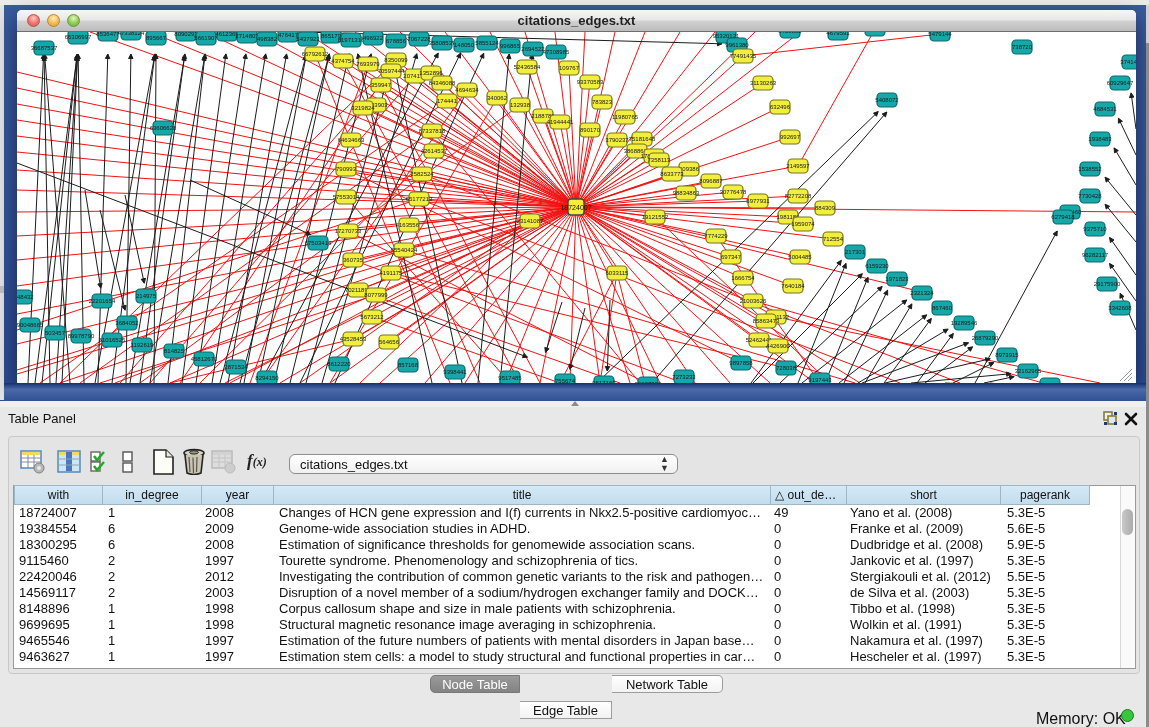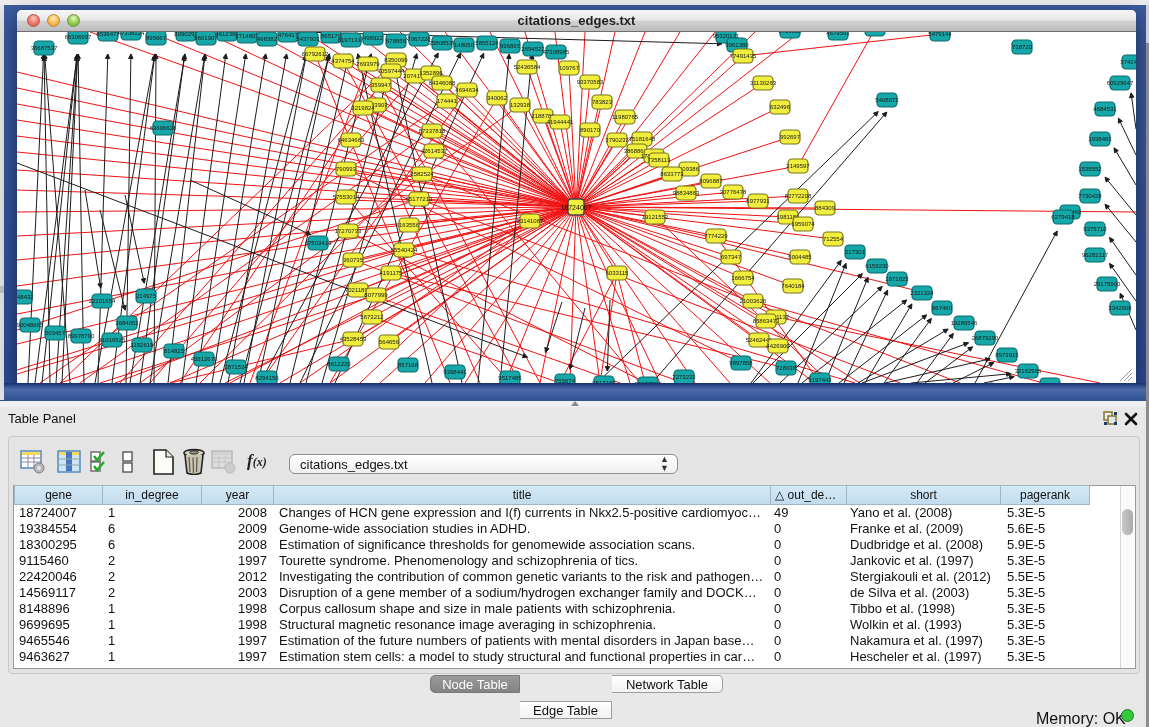--- a/index.html
+++ b/index.html
@@ -43,21 +43,21 @@
 
 #tbl { left:13px; top:485px; width:1123px; height:184px; background:#fff;
   border:1px solid #9a9a9a; overflow:hidden; }
 .th { position:absolute; top:485px; height:20px; background:linear-gradient(180deg,#d5e9f7,#c2dcee);
   border:1px solid #9fb6c6; border-left:none; font-size:12px; color:#111; text-align:center;
   line-height:19px; }
 .trow { position:absolute; left:14px; width:1105px; height:16px; font-size:13px; color:#111; }
 .trow .c { position:absolute; top:0; white-space:nowrap; overflow:hidden; line-height:16px; }
 .c0 { left:5px; width:85px; }
 .c1 { left:94px; width:95px; }
-.c2 { left:191px; width:70px;margin-left:33px; }
+.c2 { left:191px; width:70px; }
 .c3 { left:265px; width:489px; }
 .c4 { left:760px; width:70px; }
 .c5 { left:836px; width:150px; }
 .c6 { left:993px; width:90px; }
 
 #sbar { left:1120px; top:486px; width:15px; height:182px; background:#fafafa; border-left:1px solid #d8d8d8; }
 #sthumb { left:1122px; top:509px; width:11px; height:26px; background:linear-gradient(90deg,#c9c9c9,#ababab); border-radius:6px; }
 
 #segs { left:430px; top:675px; width:293px; height:30px; }
 .seg { position:absolute; top:0; height:18px; font-size:13px; line-height:17px; text-align:center;
@@ -786,21 +786,21 @@
  <line x1="1" y1="8" x2="21" y2="8" stroke="#aaa"></line>
     <line x1="1" y1="12" x2="21" y2="12" stroke="#aaa"></line>
  <line x1="8" y1="5" x2="8" y2="18" stroke="#aaa"></line>
     <line x1="14" y1="5" x2="14" y2="18" stroke="#aaa"></line>
  <circle cx="19" cy="18" r="5" fill="#bbb" stroke="#999"></circle>
 </svg>
 <div class="abs" style="left:247px;top:451px;font-size:17px;font-style:italic;font-weight:bold;color:#222;font-family:'Liberation Serif',serif">f<span style="font-size:12px">(x)</span></div>
 <div class="abs" id="combo">citations_edges.txt<span class="arr">▲<br>▼</span></div>
 
 <div class="abs" id="tbl"></div>
-<div class="th" style="left:14px;width:89px;border-left:1px solid #9fb6c6">gene</div>
+<div class="th" style="left:14px;width:89px;border-left:1px solid #9fb6c6">with</div>
 <div class="th" style="left:103px;width:99px">in_degree</div>
 <div class="th" style="left:202px;width:72px">year</div>
 <div class="th" style="left:274px;width:497px">title</div>
 <div class="th" style="left:771px;width:76px;text-align:left;padding-left:4px">△ out_de…</div>
 <div class="th" style="left:847px;width:154px">short</div>
 <div class="th" style="left:1001px;width:89px">pagerank</div>
 <div class="trow" style="top:505px">
 <span class="c c0">18724007</span>
     <span class="c c1">1</span>
     <span class="c c2">2008</span>
@@ -842,41 +842,41 @@
     <span class="c c2">2012</span>
     <span class="c c3">Investigating the contribution of common genetic variants to the risk and pathogen…</span>
     <span class="c c4">0</span>
     <span class="c c5">Stergiakouli et al. (2012)</span>
     <span class="c c6">5.5E-5</span>
   </div>
 <div class="trow" style="top:585px">
 <span class="c c0">14569117</span>
     <span class="c c1">2</span>
     <span class="c c2">2003</span>
-    <span class="c c3">Disruption of a gene member of a sodium/hydrogen exchanger family and DOCK…</span>
+    <span class="c c3">Disruption of a novel member of a sodium/hydrogen exchanger family and DOCK…</span>
     <span class="c c4">0</span>
     <span class="c c5">de Silva et al. (2003)</span>
     <span class="c c6">5.3E-5</span>
   </div>
 <div class="trow" style="top:601px">
 <span class="c c0">8148896</span>
     <span class="c c1">1</span>
     <span class="c c2">1998</span>
     <span class="c c3">Corpus callosum shape and size in male patients with schizophrenia.</span>
     <span class="c c4">0</span>
     <span class="c c5">Tibbo et al. (1998)</span>
     <span class="c c6">5.3E-5</span>
   </div>
 <div class="trow" style="top:617px">
 <span class="c c0">9699695</span>
     <span class="c c1">1</span>
     <span class="c c2">1998</span>
     <span class="c c3">Structural magnetic resonance image averaging in schizophrenia.</span>
     <span class="c c4">0</span>
-    <span class="c c5">Wolkin et al. (1993)</span>
+    <span class="c c5">Wolkin et al. (1991)</span>
     <span class="c c6">5.3E-5</span>
   </div>
 <div class="trow" style="top:633px">
 <span class="c c0">9465546</span>
     <span class="c c1">1</span>
     <span class="c c2">1997</span>
     <span class="c c3">Estimation of the future numbers of patients with mental disorders in Japan base…</span>
     <span class="c c4">0</span>
     <span class="c c5">Nakamura et al. (1997)</span>
     <span class="c c6">5.3E-5</span>

